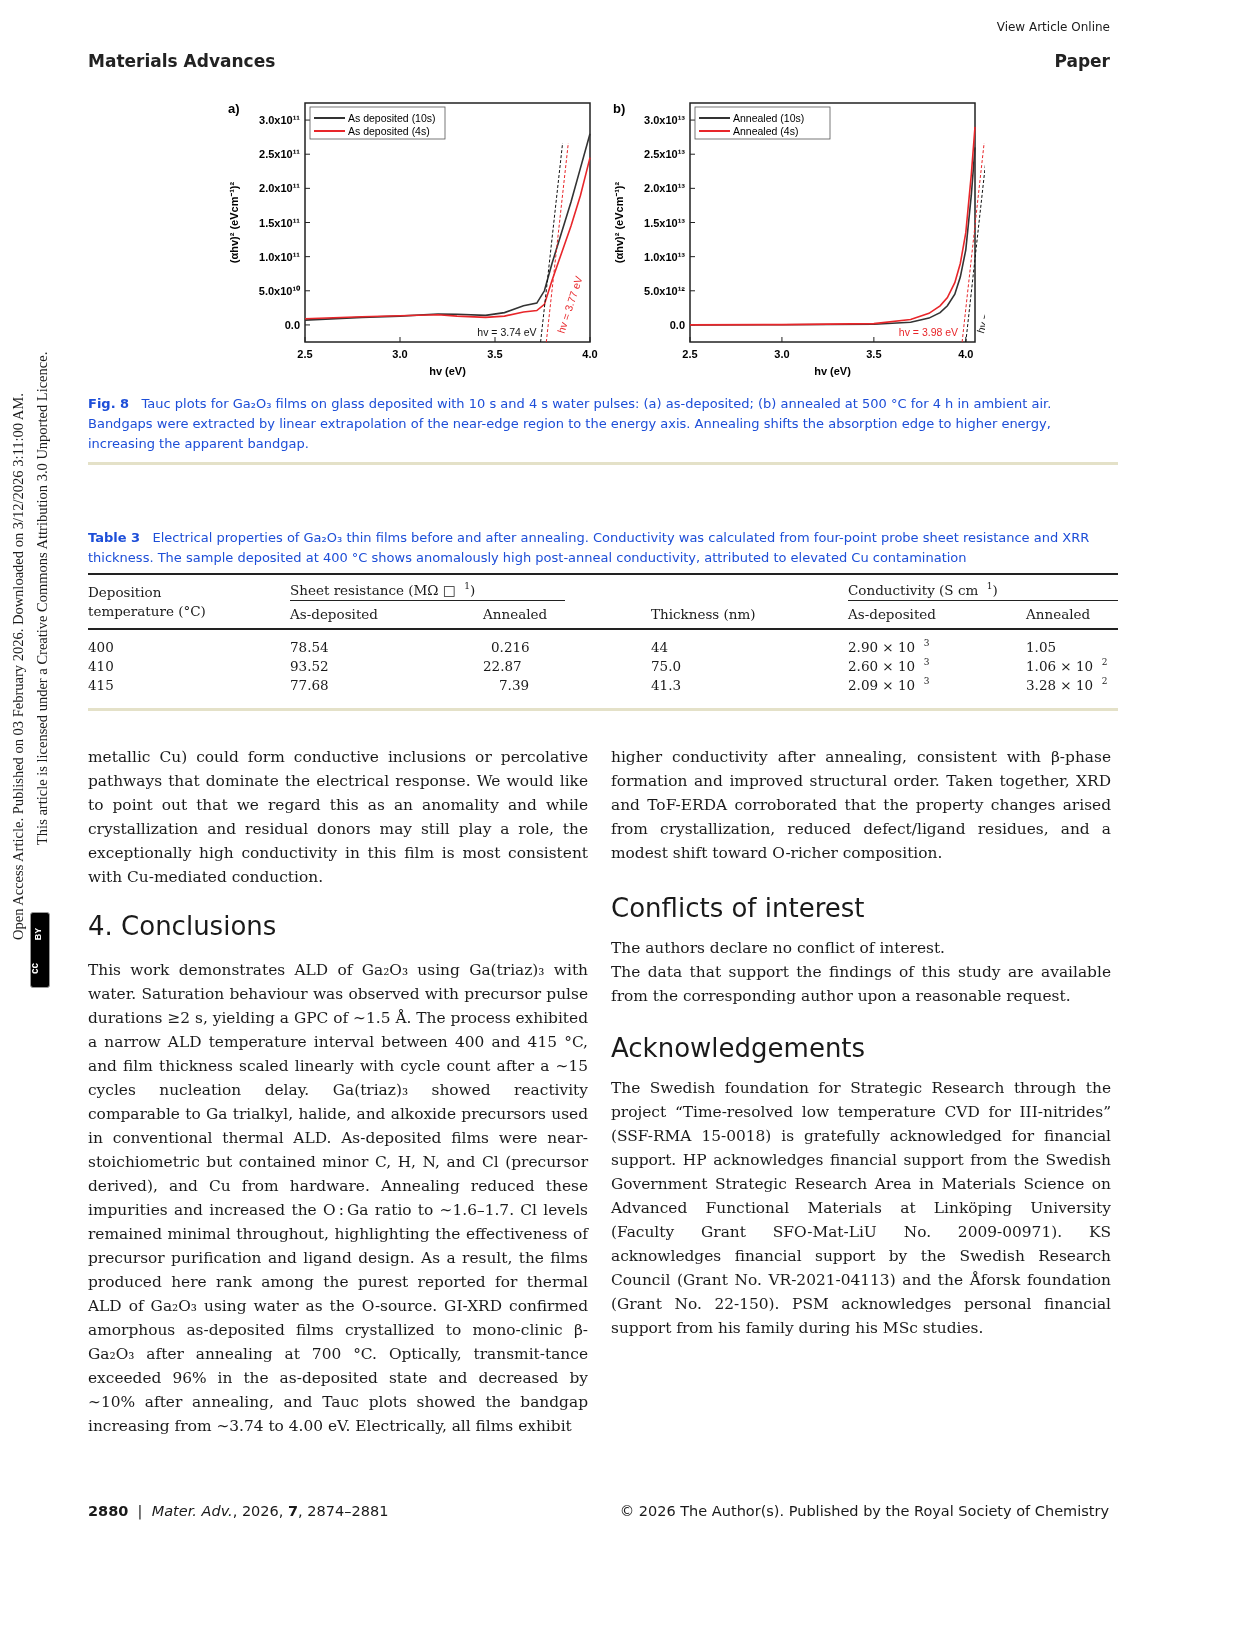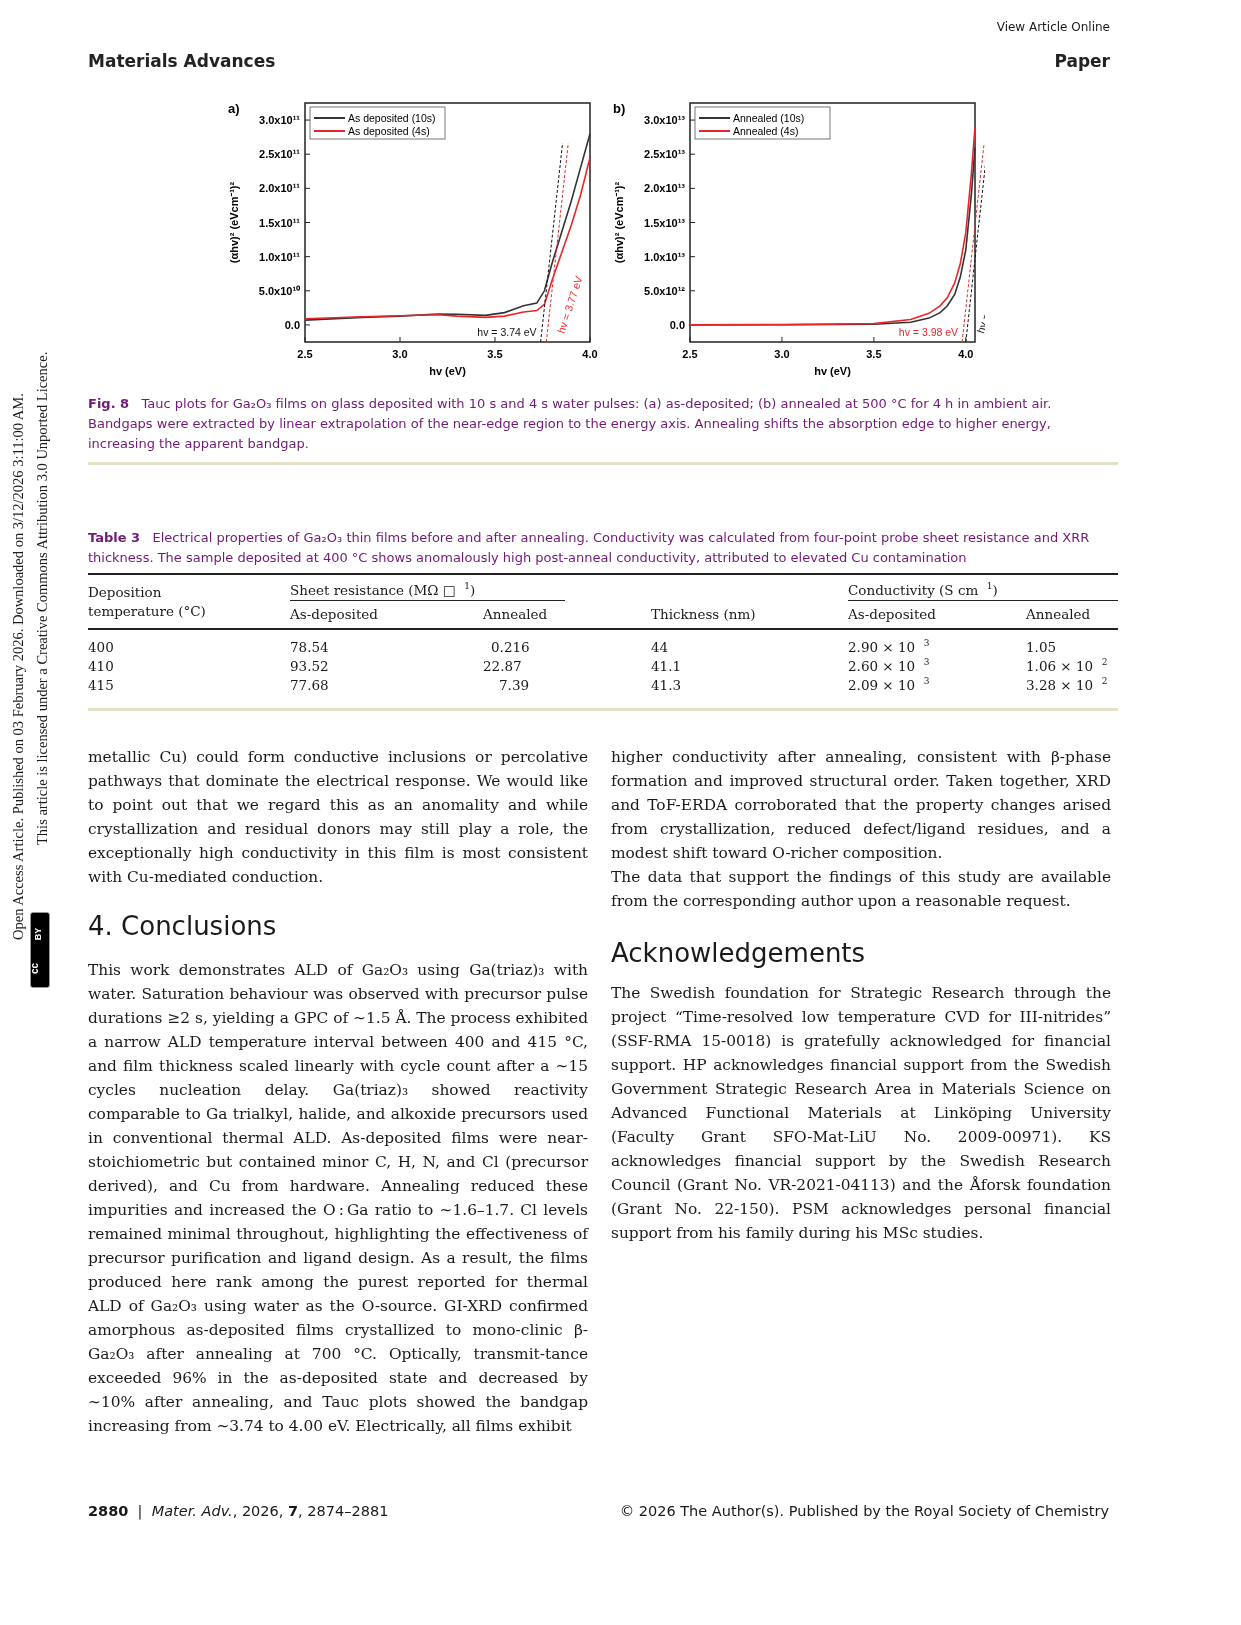--- a/index.html
+++ b/index.html
@@ -6,21 +6,21 @@
   body { width:1241px; height:1625px; position:relative; overflow:hidden; color:#1a1a1a; }
   .sans { font-family:"DejaVu Sans", sans-serif; }
   .abs { position:absolute; }
   #view-online { right:131px; top:20px; font-size:12px; font-weight:normal; }
   #journal-name { left:88px; top:51px; font-size:17px; font-weight:bold; color:#222; }
   #paper-label { right:131px; top:51px; font-size:17px; font-weight:bold; color:#222; }
   #sidebar { left:6px; top:300px; width:50px; height:690px; }
   .vtext { position:absolute; transform-origin:left top; transform:rotate(-90deg); white-space:nowrap; font-family:"Liberation Serif", serif; font-size:14.5px; }
   #cc-badge { position:absolute; left:30px; top:912px; width:18px; height:74px; background:#000; border:1.5px solid #999; border-radius:3px; }
   #cc-badge span { position:absolute; color:#fff; font-family:"Liberation Sans", sans-serif; font-size:9px; font-weight:bold; transform:rotate(-90deg); }
-  .caption { font-size:13px; line-height:20px; color:#701a75; }
+  .caption { font-size:13px; line-height:20px; color:#1d4ed8; }
   .caption b { font-weight:bold; }
   #fig-caption { left:88px; top:394px; width:1030px; }
   .sep { height:3px; background:#e4e1c8; }
   #sep1 { left:88px; top:462px; width:1030px; }
   #table-caption { left:88px; top:528px; width:1030px; }
   table { border-collapse:collapse; font-family:"DejaVu Serif", serif; font-size:13.5px; }
   #data-table { position:absolute; left:88px; top:573px; width:1030px; }
   #data-table .topline td { border-top:2px solid #222; height:0; padding:0; }
   #data-table td { padding:1px 0; vertical-align:bottom; }
   .hdr-grp { border-bottom:1.5px solid #222; }
@@ -183,21 +183,21 @@
         <td>78.54</td>
     <td><span style="padding-left:8px">0.216</span></td>
     <td>44</td>
     <td><span>2.90 × 10</span>&nbsp;&nbsp;<sup>3</sup></td>
     <td><span>1.05</span>&nbsp;&nbsp;<sup></sup></td>
   </tr>
   <tr class="body-row">
     <td>410</td>
         <td>93.52</td>
     <td>22.87</td>
-    <td>41.1</td>
+    <td>75.0</td>
     <td><span>2.60 × 10</span>&nbsp;&nbsp;<sup>3</sup></td>
     <td><span>1.06 × 10</span>&nbsp;&nbsp;<sup>2</sup></td>
   </tr>
   <tr class="body-row">
     <td>415</td>
         <td>77.68</td>
     <td><span style="padding-left:16px">7.39</span></td>
     <td>41.3</td>
     <td><span>2.09 × 10</span>&nbsp;&nbsp;<sup>3</sup></td>
     <td><span>3.28 × 10</span>&nbsp;&nbsp;<sup>2</sup></td>
@@ -207,20 +207,22 @@
 <div class="abs sep" id="sep2"></div>
 
 <div class="abs body-text" id="left-col">
   <p class="para">metallic Cu) could form conductive inclusions or percolative pathways that dominate the electrical response. We would like to point out that we regard this as an anomality and while crystallization and residual donors may still play a role, the exceptionally high conductivity in this film is most consistent with Cu-mediated conduction.</p>
   <h2 style="margin-top:25px; margin-bottom:20px;">4.  Conclusions</h2>
   <p class="para">This work demonstrates ALD of Ga₂O₃ using Ga(triaz)₃ with water. Saturation behaviour was observed with precursor pulse durations ≥2 s, yielding a GPC of ∼1.5 Å. The process exhibited a narrow ALD temperature interval between 400 and 415 °C, and film thickness scaled linearly with cycle count after a ∼15 cycles nucleation delay. Ga(triaz)₃ showed reactivity comparable to Ga trialkyl, halide, and alkoxide precursors used in conventional thermal ALD. As-deposited films were near-stoichiometric but contained minor C, H, N, and Cl (precursor derived), and Cu from hardware. Annealing reduced these impurities and increased the O : Ga ratio to ∼1.6–1.7. Cl levels remained minimal throughout, highlighting the effectiveness of precursor purification and ligand design. As a result, the films produced here rank among the purest reported for thermal ALD of Ga₂O₃ using water as the O-source. GI-XRD confirmed amorphous as-deposited films crystallized to mono-clinic β-Ga₂O₃ after annealing at 700 °C. Optically, transmit-tance exceeded 96% in the as-deposited state and decreased by ∼10% after annealing, and Tauc plots showed the bandgap increasing from ∼3.74 to 4.00 eV. Electrically, all films exhibit</p>
 </div>
 
 <div class="abs body-text" id="right-col">
   <p class="para">higher conductivity after annealing, consistent with β-phase formation and improved structural order. Taken together, XRD and ToF-ERDA corroborated that the property changes arised from crystallization, reduced defect/ligand residues, and a modest shift toward O-richer composition.</p>
+  <h2 style="margin-top:31px; margin-bottom:16px;">Conflicts of interest</h2>
+  <p class="para">The authors declare no conflict of interest.</p>
   <p class="para">The data that support the findings of this study are available from the corresponding author upon a reasonable request.</p>
   <h2 style="margin-top:28px; margin-bottom:16px;">Acknowledgements</h2>
   <p class="para">The Swedish foundation for Strategic Research through the project “Time-resolved low temperature CVD for III-nitrides” (SSF-RMA 15-0018) is gratefully acknowledged for financial support. HP acknowledges financial support from the Swedish Government Strategic Research Area in Materials Science on Advanced Functional Materials at Linköping University (Faculty Grant SFO-Mat-LiU No. 2009-00971). KS acknowledges financial support by the Swedish Research Council (Grant No. VR-2021-04113) and the Åforsk foundation (Grant No. 22-150). PSM acknowledges personal financial support from his family during his MSc studies.</p>
 </div>
 
 <div class="abs sans" id="footer-left">
   <b>2880</b>&nbsp;&nbsp;<span>|</span>&nbsp;&nbsp;<i>Mater. Adv.</i><span>, 2026, </span><b>7</b><span>, 2874–2881</span>
 </div>
 <div class="abs sans" id="footer-right">© 2026 The Author(s). Published by the Royal Society of Chemistry</div>
 

